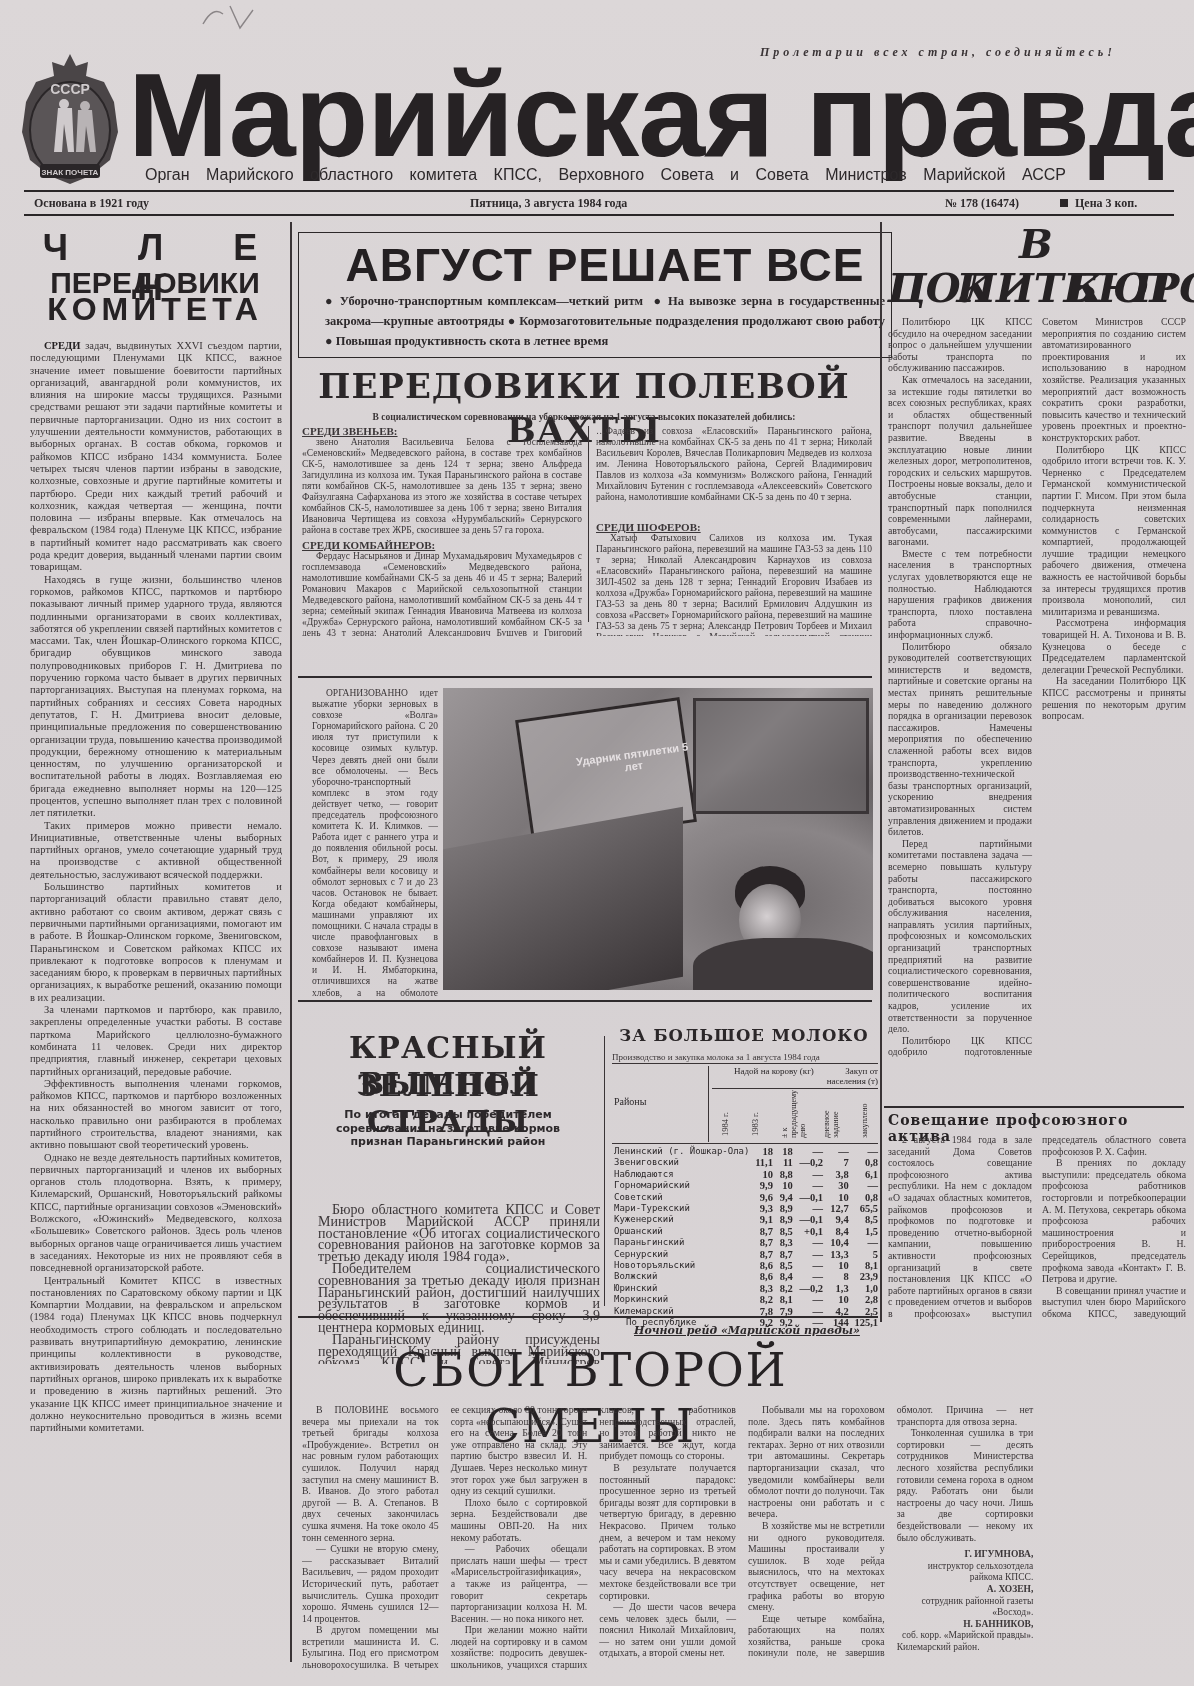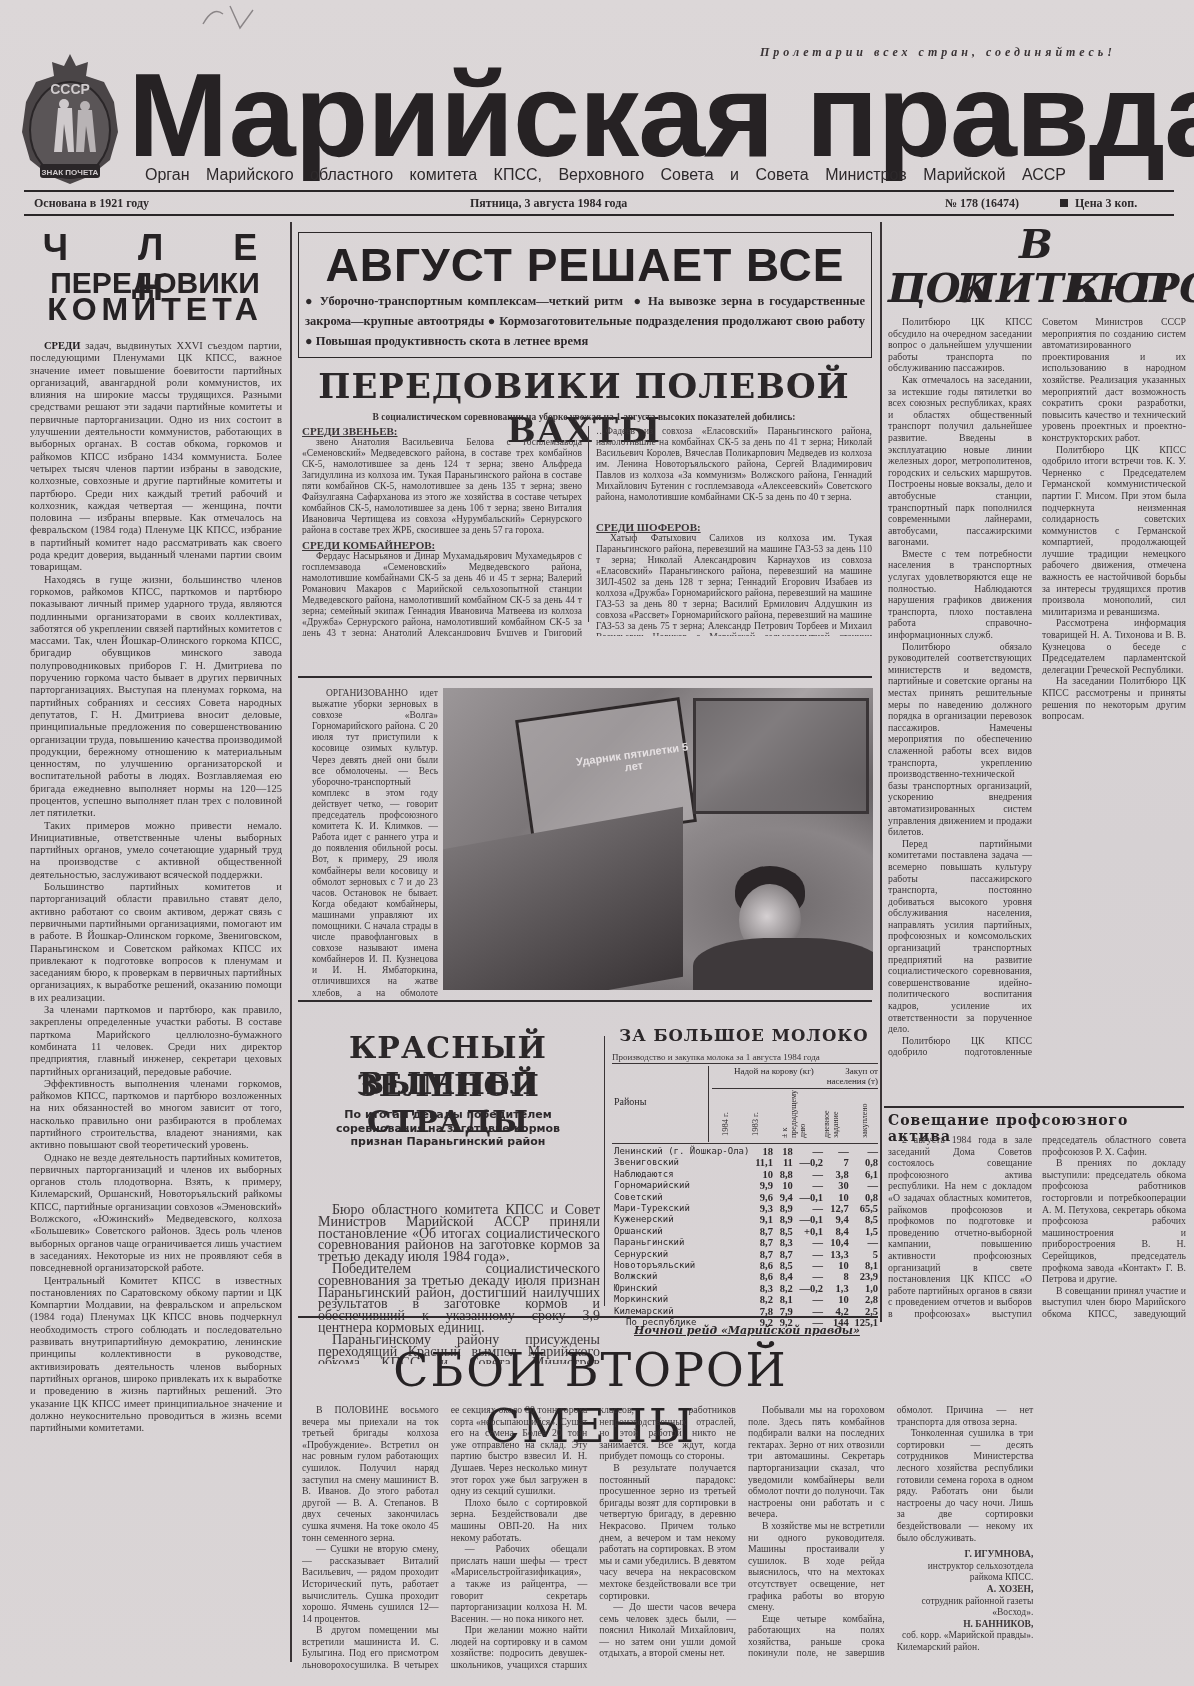--- a/index.html
+++ b/index.html
@@ -18,21 +18,21 @@
   .emblem { left:18px; top:52px; width:105px; height:140px; }
   .title { left:128px; top:55px; width:990px; font-family:"Liberation Sans", sans-serif;
     font-weight:bold; font-size:118px; letter-spacing:-1px; line-height:120px; color:#262224;
     transform:scaleX(1.02); transform-origin:left; white-space:nowrap; }
   .slogan { left:760px; top:45px; font-style:italic; font-weight:bold; font-size:12px; letter-spacing:4px; color:#3a3436; }
   .organ { left:145px; top:166px; font-family:"Liberation Sans", sans-serif; font-size:16px; word-spacing:12px; color:#2d292b; }
   .rule { background:#2a2628; }
   .dateline { font-weight:bold; font-size:12px; color:#2d292b; }
 
   
-  .box { border:1.5px solid #2c2829; }
+  .box { border:1.5px solid #2c2829;padding-left:20px; }
   .vline { width:1.5px; background:#3a3436; }
   .hline { height:2px; background:#2f2b2d; }
 
   .h-chlen { font-family:"Liberation Sans", sans-serif; font-weight:bold; color:#262224; text-align:center; }
   .body-text { font-size:10.5px; line-height:12.3px; text-align:justify; color:#3b3638; overflow:hidden; }
   .body-text p { margin:0 0 0 0; text-indent:14px; }
   .body-text b { color:#242022; }
   .small-caps { font-weight:bold; font-size:11px; text-decoration:underline; }
 
   .big-serif { font-family:"DejaVu Serif", serif; font-weight:bold; color:#2b2729; letter-spacing:1px; }

